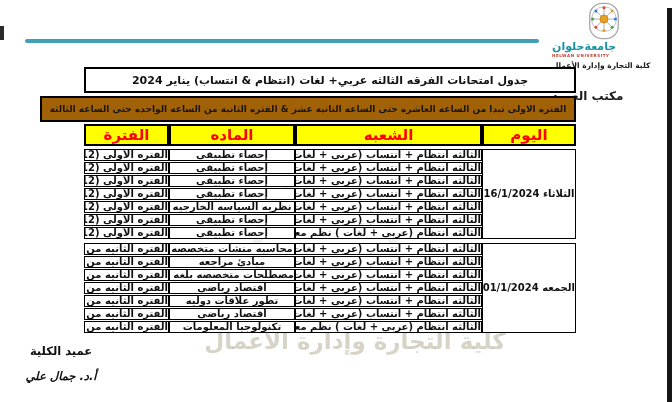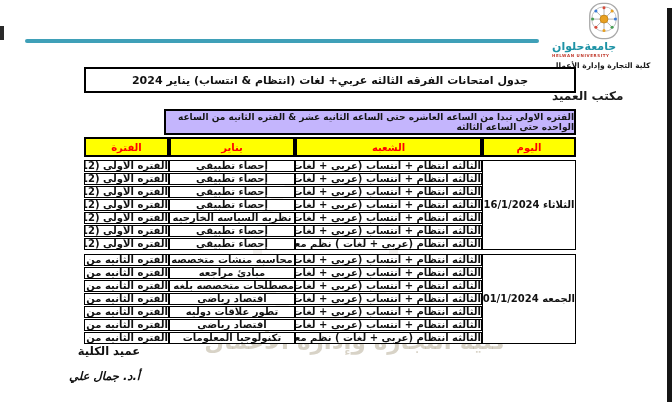--- a/index.html
+++ b/index.html
@@ -34,42 +34,42 @@
   }
 
   
   .schedule { position:absolute; left:84px; top:67px; width:492px; direction:rtl; z-index:1; }
   .title-box {
     width:492px; height:26px; border:2px solid #000; background:#fff;
     display:flex; align-items:center; justify-content:center;
     font-size:11px; font-weight:bold; color:#111;
   }
   .note-box {
-    width:412px; height:26px; margin-top:16px; border:2px solid #000; background:#c4b5fd;
+    width:536px; height:26px; margin-top:3px; border:2px solid #000; background:#a16207;
     display:flex; align-items:center; justify-content:center;
     font-size:9px; font-weight:bold; color:#161616;
   }
   table.grid { width:492px; table-layout:fixed; border-collapse:separate; border-spacing:0; margin-top:2px; }
   table.grid td, table.grid th { box-sizing:border-box; overflow:hidden; white-space:nowrap; }
   .col-day { width:94px; } .col-sec { width:187px; } .col-sub { width:126px; } .col-per { width:85px; }
 
   table.head-grid th {
     height:20px; background:#ffff00; border:2px solid #000;
-    font-size:10px; font-weight:bold; color:#ff0000; text-align:center; vertical-align:middle;
+    font-size:15px; font-weight:bold; color:#ff0000; text-align:center; vertical-align:middle;
   }
   table.body-grid { border-spacing:0 1px; }
   table.body-grid td {
     height:11px; border:1px solid #000; background:#fff;
     font-size:10px; font-weight:bold; color:#111; text-align:center; vertical-align:middle; line-height:1;
   }
   table.body-grid td.day-cell { font-size:10px; }
   .grp2 { margin-top:11px; }
 
   
-  .signature { position:absolute; left:14px; top:344px; width:94px; direction:rtl; z-index:1;margin-left:32px; }
+  .signature { position:absolute; left:14px; top:344px; width:94px; text-align:center; direction:rtl; z-index:1; }
   .sig-role { font-size:11.5px; font-weight:bold; color:#111; }
   .sig-name { font-size:11.5px; font-weight:bold; color:#111; margin-top:11px; white-space:nowrap;font-style:italic; }
 </style>
 </head>
 <body>
 
 <div class="page">
 
   <div class="scan-bar-right"></div>
   <div class="scan-mark-left"></div>
@@ -119,21 +119,21 @@
       <colgroup>
           <col class="col-day">
           <col class="col-sec">
           <col class="col-sub">
           <col class="col-per">
         </colgroup>
       <tbody>
           <tr>
         <th>اليوم</th>
         <th>الشعبه</th>
-        <th>يناير</th>
+        <th>الماده</th>
         <th>الفترة</th>
       </tr>
     </tbody>
       </table>
 
     <table class="grid body-grid grp1">
       <colgroup>
           <col class="col-day">
           <col class="col-sec">
           <col class="col-sub">

